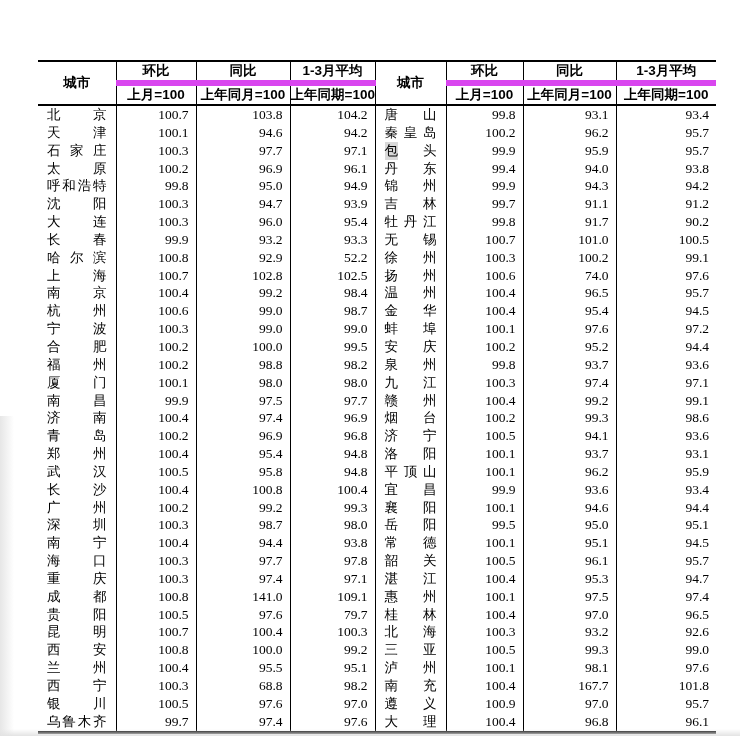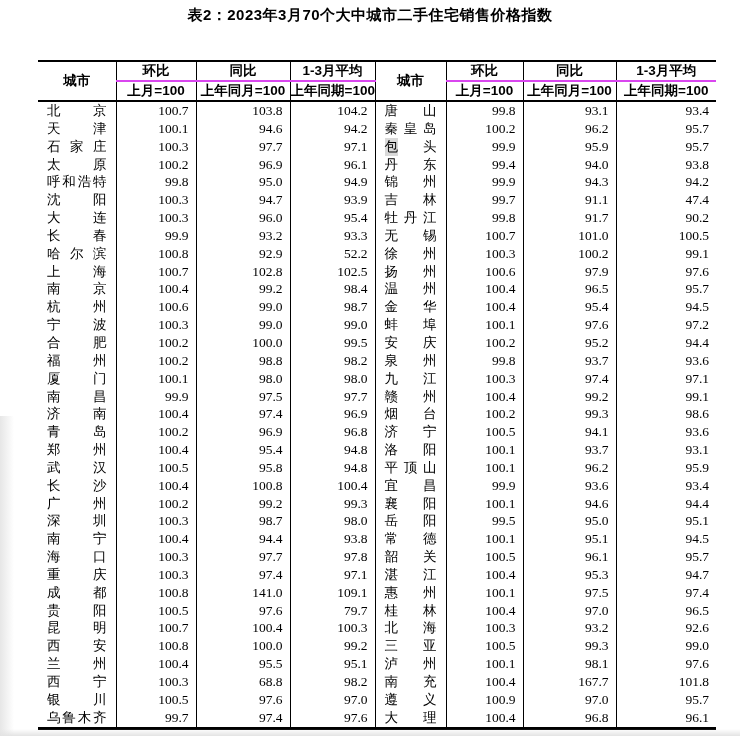--- a/index.html
+++ b/index.html
@@ -42,21 +42,21 @@
     font-family: "Liberation Sans", "DejaVu Sans", sans-serif;
     font-weight: bold;
     font-size: 13.5px;
     text-align: center;
     height: 18px;
     line-height: 18px;
     padding: 0;
     overflow: hidden;
     white-space: nowrap;
   }
-  thead th.top-sub { border-bottom: 2px solid #d946ef; }
+  thead th.top-sub { border-bottom: 6px solid #d946ef; }
   thead th.hdr-bottom { border-bottom: 2px solid #000; }
   .bl { border-left: 1px solid #000; }
   tbody td {
     height: 17.85px;
     line-height: 17.85px;
     padding: 0;
     overflow: hidden;
     white-space: nowrap;
   }
   td.num {
@@ -84,21 +84,20 @@
     left: 0; bottom: 0;
     width: 14px; height: 320px;
     background: linear-gradient(to right, rgba(222,222,222,0.75), rgba(255,255,255,0));
     pointer-events: none;
   }
 </style>
 </head>
 <body>
 
 <div class="page">
-  <div class="doc-title">表2：2023年3月70个大中城市二手住宅销售价格指数</div>
 
   <table class="price-table">
     <colgroup>
       <col style="width:78px">
         <col style="width:80px">
         <col style="width:94px">
         <col style="width:85px">
       <col style="width:71px">
         <col style="width:77px">
         <col style="width:93px">
@@ -240,21 +239,21 @@
           <td class="num bl">94.7</td>
           <td class="num bl">93.9</td>
           <td class="city bl">
             <div class="city-just">
               <span>吉</span>
               <span>林</span>
             </div>
           </td>
           <td class="num bl">99.7</td>
           <td class="num bl">91.1</td>
-          <td class="num bl">47.4</td>
+          <td class="num bl">91.2</td>
         </tr>
         <tr>
           <td class="city">
             <div class="city-just">
               <span>大</span>
               <span>连</span>
             </div>
           </td>
           <td class="num bl">100.3</td>
           <td class="num bl">96.0</td>
@@ -321,21 +320,21 @@
           <td class="num bl">100.7</td>
           <td class="num bl">102.8</td>
           <td class="num bl">102.5</td>
           <td class="city bl">
             <div class="city-just">
               <span>扬</span>
               <span>州</span>
             </div>
           </td>
           <td class="num bl">100.6</td>
-          <td class="num bl">97.9</td>
+          <td class="num bl">74.0</td>
           <td class="num bl">97.6</td>
         </tr>
         <tr>
           <td class="city">
             <div class="city-just">
               <span>南</span>
               <span>京</span>
             </div>
           </td>
           <td class="num bl">100.4</td>

